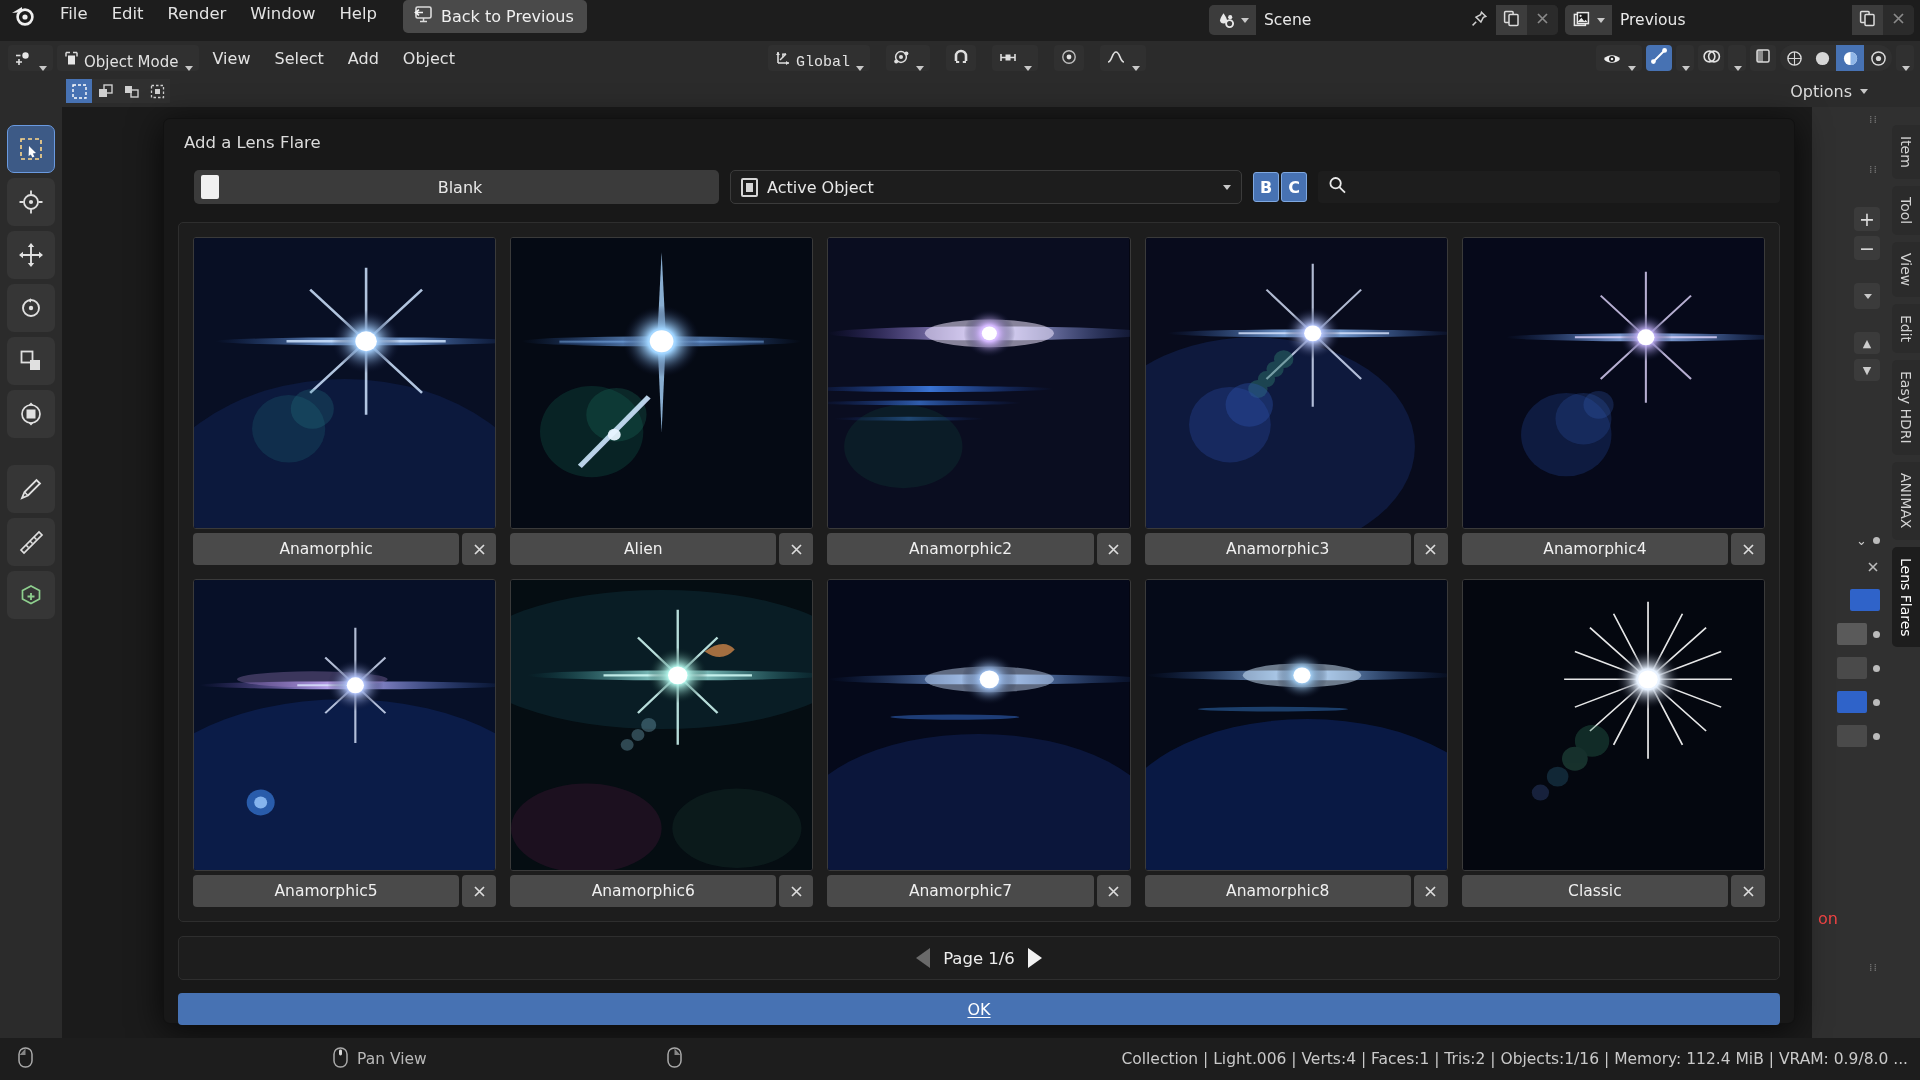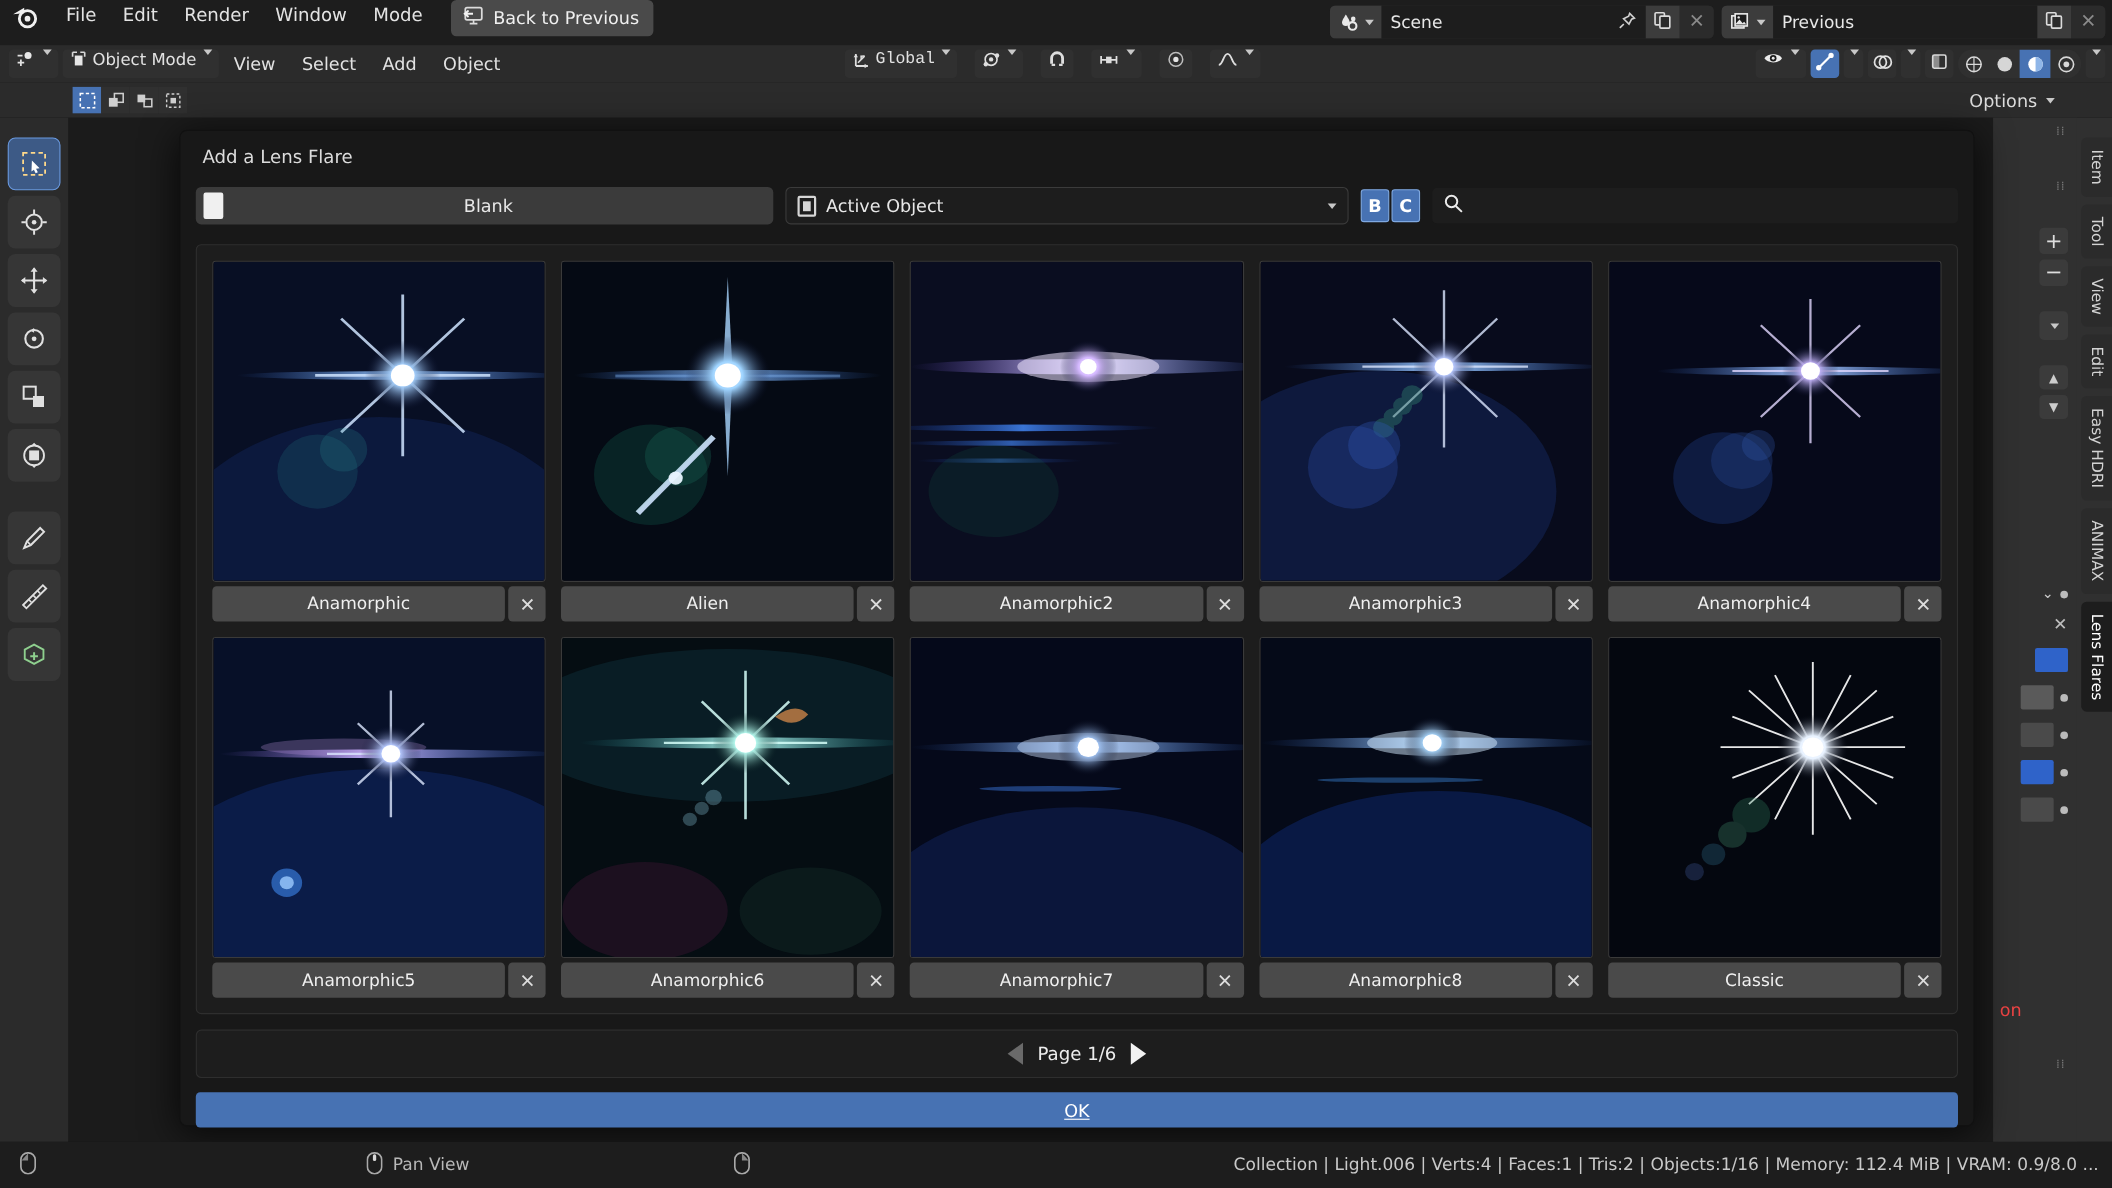--- a/index.html
+++ b/index.html
@@ -44,21 +44,21 @@
   .id-name .pin { position:absolute; right: 8px; top: 5px; }
   .id-btn { width: 31px; height:30px; display:flex; align-items:center; justify-content:center; background:#3c3c3c; }
   .id-btn.flat { background:#2b2b2b; }
 
   
   .toolrow {
     position:absolute; left:0; top:41px; width:1920px; height:34px;
     background:#2b2b2b; display:flex; align-items:center; padding-left: 8px; gap: 4px;
   }
   .tr-widget {
-    display:flex; align-items:flex-start; gap:4px; height:26px; padding: 0 6px;
+    display:flex; align-items:flex-end; gap:4px; height:26px; padding: 0 6px;
     background:#303030; border-radius:4px; font-size:15px; color:#e2e2e2;
   }
   .tr-plain { display:flex; align-items:center; height:26px; padding:0 10px; font-size:16px; color:#e2e2e2; border-radius:4px;}
   .caret { width:0;height:0;border-left:4px solid transparent;border-right:4px solid transparent;border-top:5px solid #c8c8c8; display:inline-block; margin-left:2px;}
   .toolrow-right { position:absolute; right: 6px; display:flex; align-items:center; gap:4px; }
   .sph { width:26px;height:26px;border-radius:4px;background:#303030;display:flex;align-items:center;justify-content:center;}
   .sph.on { background:#4772b3; }
   .shadegrp { display:flex; background:#303030; border-radius:13px; overflow:hidden; }
   .shadegrp > div { width:28px;height:26px; display:flex;align-items:center;justify-content:center; }
   .shadegrp > div.active { background:#4772b3; }
@@ -115,21 +115,21 @@
     position:absolute; left:163px; top:118px; width:1632px; height:906px;
     background:#181818; border:1px solid #111; border-radius:7px;
     box-shadow: 0 6px 34px rgba(0,0,0,.75);
   }
   .dlg-title { padding: 14px 20px 8px 20px; font-size:16.5px; color:#dcdcdc; }
   .dlg-ctrlrow {
     margin: 6px 14px 0 14px; height: 42px; display:flex; align-items:center; gap:11px;
   }
   .dd {
     height:34px; background:#3b3b3b; border-radius:5px; display:flex; align-items:center;
-    position:relative; font-size:16px; color:#e8e8e8;
+    position:relative; font-size:16px; color:#e8e8e8;margin-left:16px;
   }
   .dd-swatch { width:18px;height:24px;background:#f0f0f0;border-radius:2px;margin-left:7px; }
   .dd-center { flex:1; text-align:center; }
   .dd2 {
     height:34px; background:#1d1d1d; border:1px solid #3b3b3b; border-radius:5px;
     display:flex; align-items:center; gap:9px; padding: 0 10px; font-size:16px; color:#e8e8e8;
   }
   .dd2 .sq {
     width:17px;height:19px;border:2px solid #d6d6d6;border-radius:2px;
     background: linear-gradient(#d6d6d6,#d6d6d6) no-repeat center/7px 9px;
@@ -179,21 +179,21 @@
       <svg width="26" height="26" viewBox="0 0 26 26">
         <circle cx="15" cy="15" r="7.4" fill="none" stroke="#f0f0f0" stroke-width="2.6"></circle>
         <circle cx="15" cy="15" r="2.6" fill="#f0f0f0"></circle>
         <path d="M2 11 L12 5 L12 10 Z" fill="#f0f0f0"></path>
       </svg>
     </div>
     <div class="menu-item">File</div>
     <div class="menu-item">Edit</div>
     <div class="menu-item">Render</div>
     <div class="menu-item">Window</div>
-    <div class="menu-item">Mode</div>
+    <div class="menu-item">Help</div>
 
     <div class="backprev">
       <span>
         <svg width="21" height="19" viewBox="0 0 21 19">
           <rect x="4" y="2" width="15" height="11" rx="1.6" fill="none" stroke="#dcdcdc" stroke-width="1.6"></rect>
           <path d="M11 7.5 H4.5 M7 4.6 L3.5 7.5 L7 10.4" fill="none" stroke="#f2f2f2" stroke-width="1.7"></path>
           <path d="M11.5 13 v3 M8 16.5 h7" stroke="#dcdcdc" stroke-width="1.5" fill="none"></path>
         </svg>
       </span>
       <span>Back to Previous</span>

